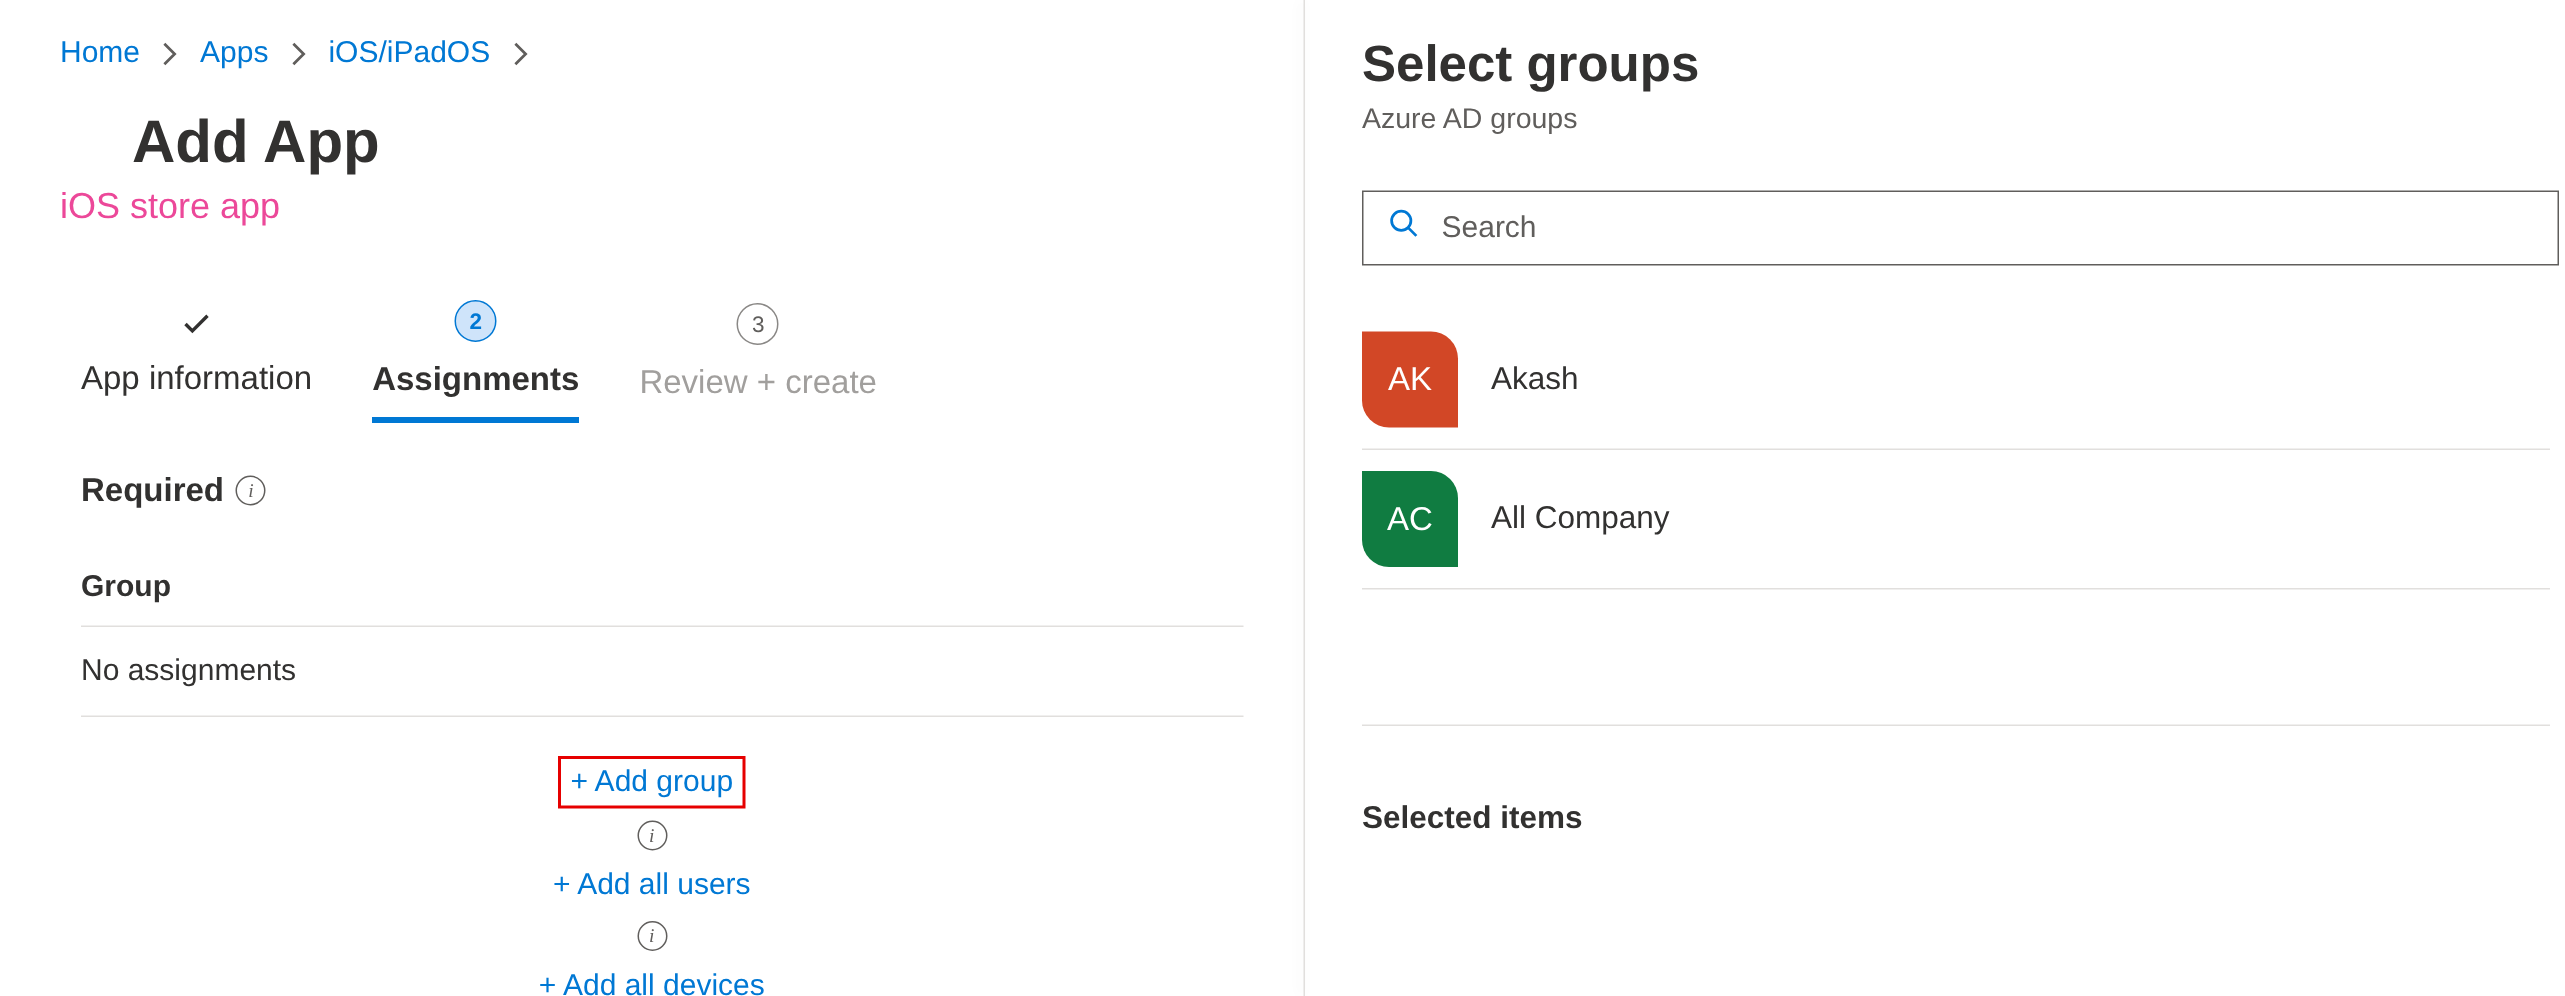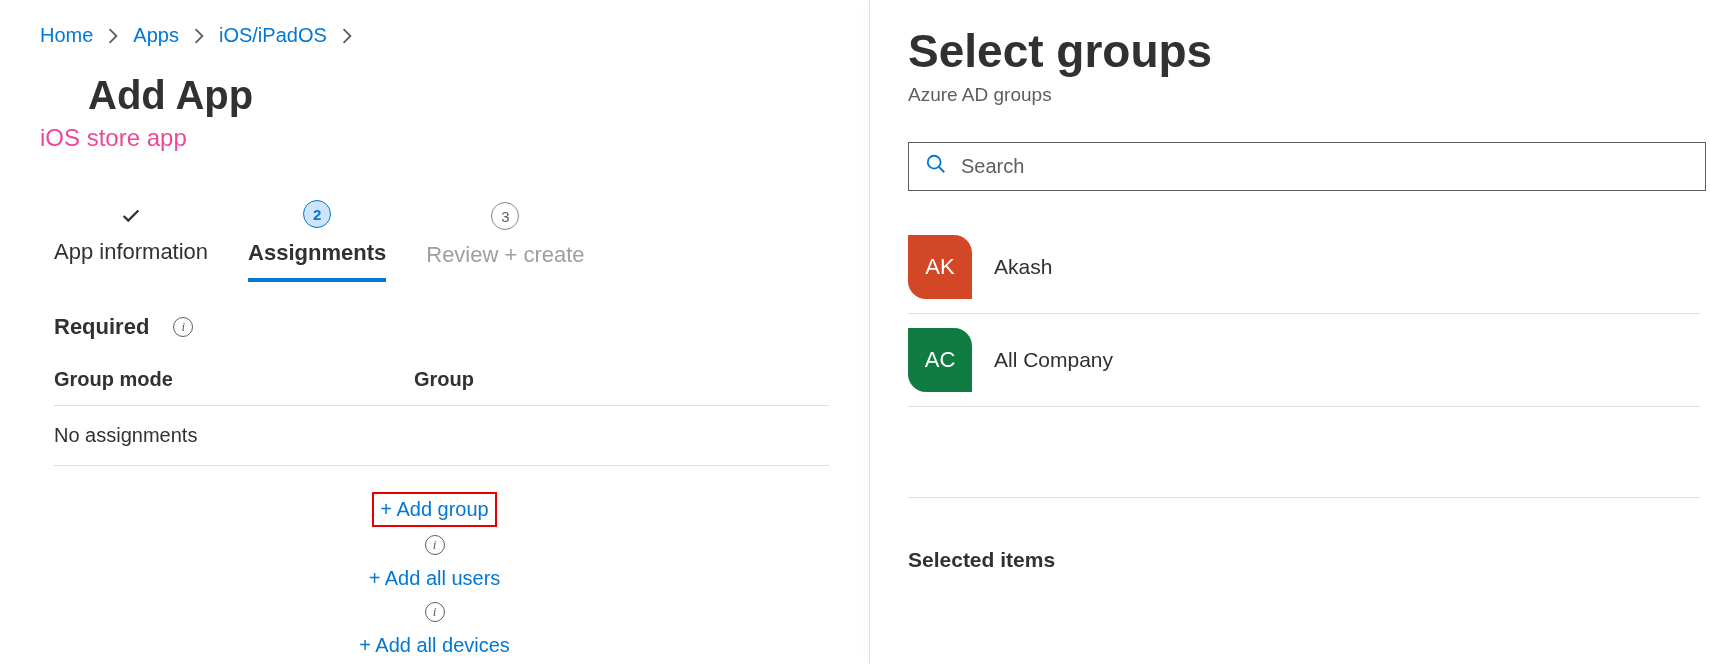--- a/index.html
+++ b/index.html
@@ -71,24 +71,24 @@
     border-bottom: 4px solid #0078d4;
   }
   .tab.active .step-circle {
     background: #cfe4fa;
     border-color: #0078d4;
     color: #0078d4;
     font-weight: 600;
   }
   .tab.disabled { color: #a19f9d; }
   .section-heading {
-    display:flex; align-items:center; gap:24px;
+    display:flex; align-items:center; gap:8px;
     font-size: 22px;
     font-weight: 700;
-    margin: 32px 0 28px 14px;
+    margin: 32px 0 40px 14px;
   }
   .info-icon {
     width: 20px; height:20px;
     border: 1.5px solid #605e5c;
     border-radius: 50%;
     display:inline-flex; align-items:center; justify-content:center;
     font-size: 13px;
     color: #605e5c;
     font-weight: normal;
     font-style: italic;
@@ -136,21 +136,21 @@
     position: relative;
   }
   .right-pane::before {
     content:"";
     position:absolute;
     left:-1px; top:0; bottom:0;
     width:1px;
     box-shadow: -2px 0 8px rgba(0,0,0,0.1);
   }
   .panel-title {
-    font-size: 46px;
+    font-size: 34px;
     font-weight: 700;
     margin-bottom: 6px;
   }
   .panel-subtitle {
     font-size: 19px;
     color: #605e5c;
     margin-bottom: 36px;
   }
   .search-box {
     display:flex;
@@ -246,21 +246,20 @@
       <span>Review + create</span>
     </div>
   </div>
 
   <div class="section-heading">
     <span>Required</span>
     <span class="info-icon">i</span>
   </div>
 
   <div class="table-header">
-    <div class="col-mode">Group mode</div>
     <div>Group</div>
   </div>
   <div class="table-row">No assignments</div>
 
   <div class="action-row">
     <span class="action-link highlight">+ Add group</span>
     <span class="info-icon">i</span>
     <span class="action-link">+ Add all users</span>
     <span class="info-icon">i</span>
     <span class="action-link">+ Add all devices</span>

